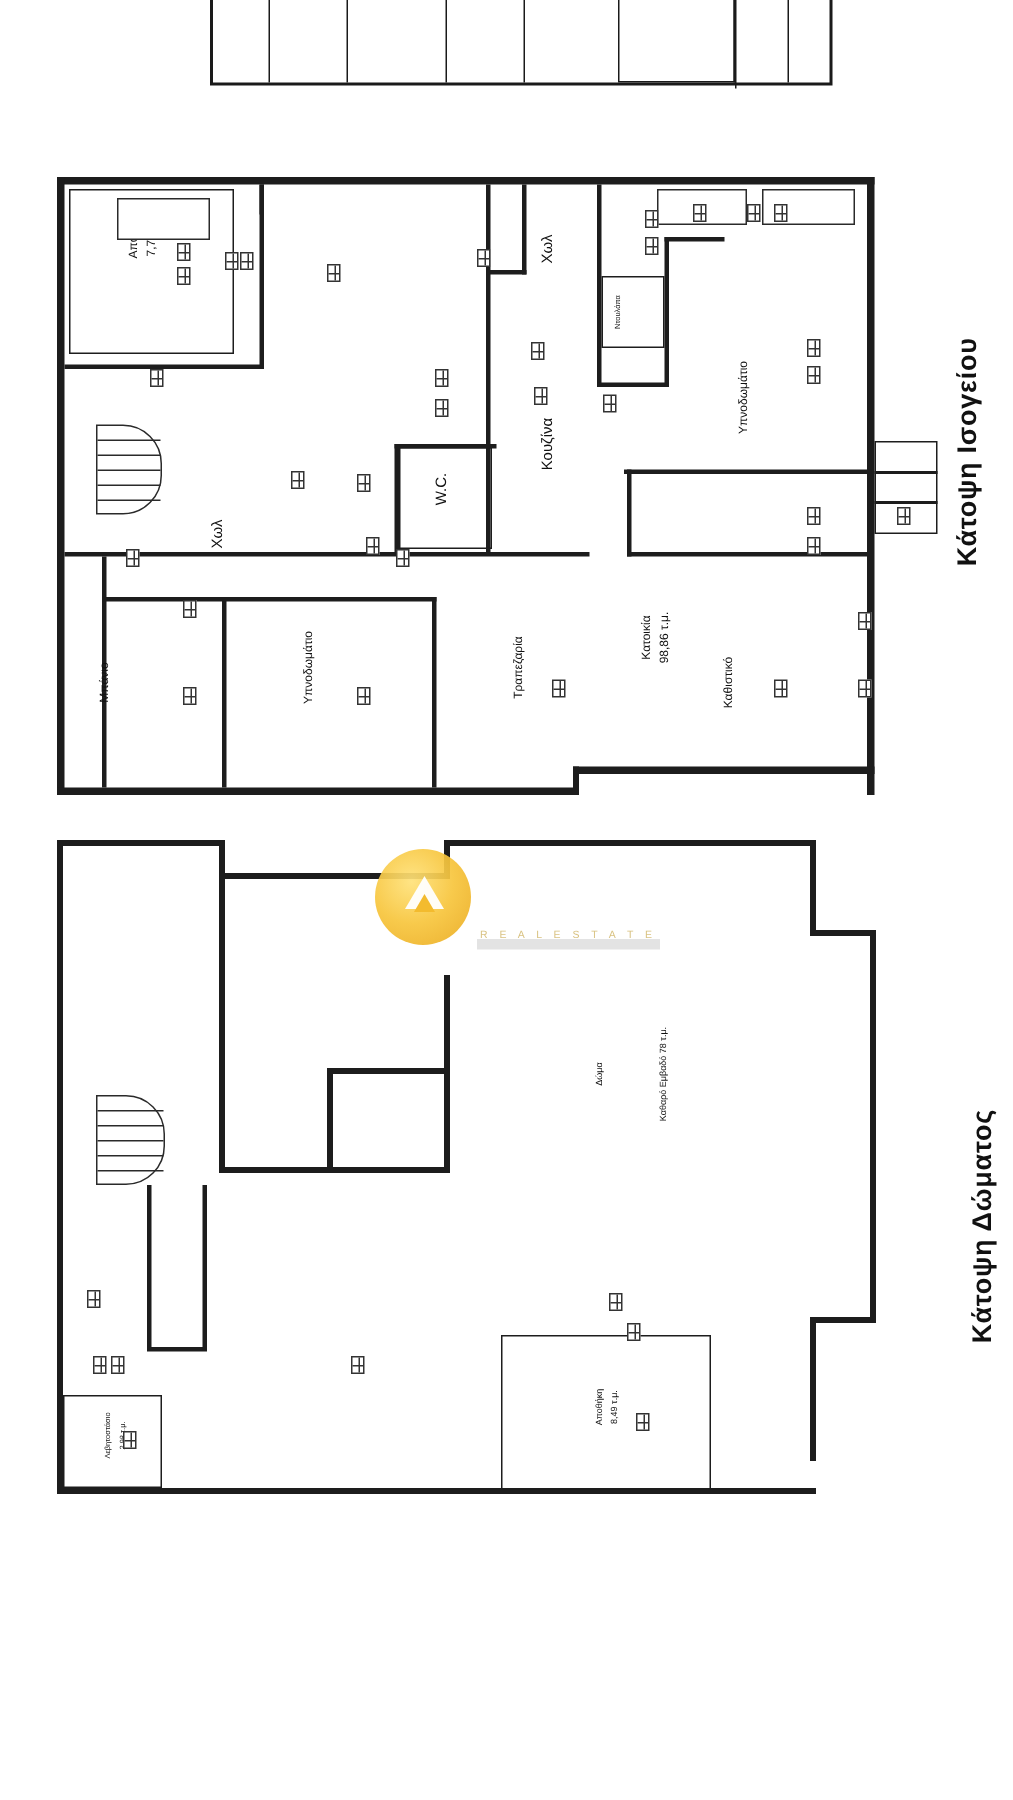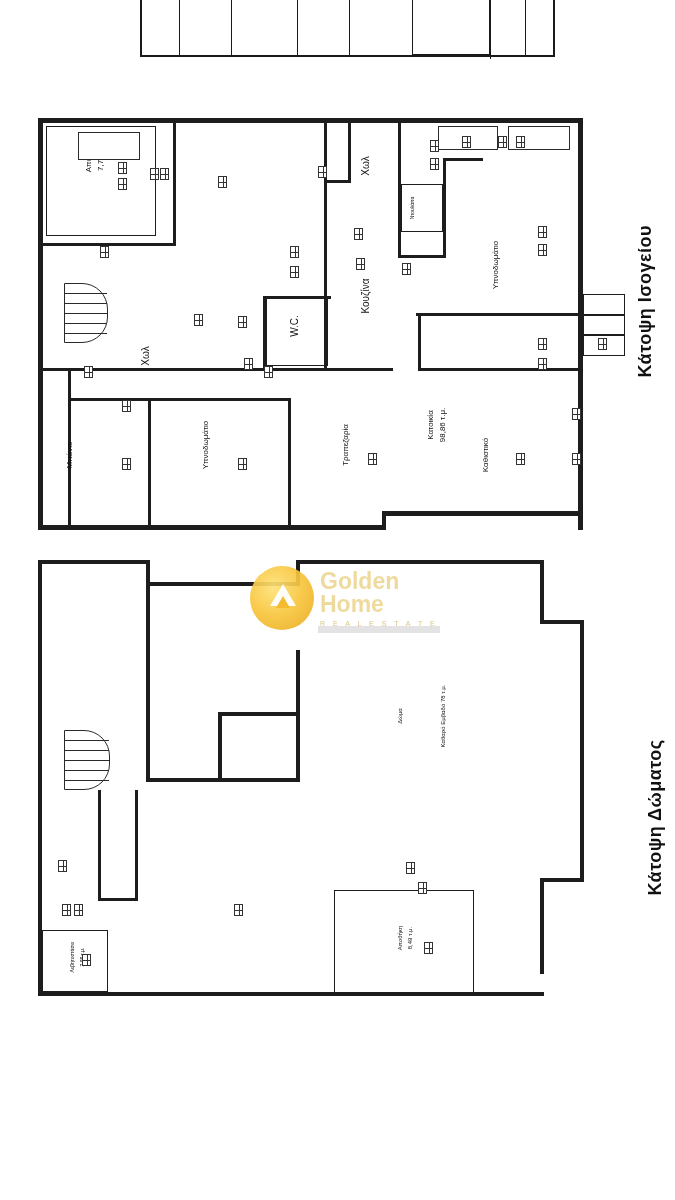--- a/index.html
+++ b/index.html
@@ -386,21 +386,17 @@
     <div class="dim-sym" style="left:380px;top:322px;"></div>
     <div class="dim-sym" style="left:386px;top:382px;"></div>
   </div>
 
   <div class="side-caption" style="left:560px; top:790px; width:190px;">Κάτοψη Δώματος</div>
 
   <div id="watermark">
     <div id="wm-circle"></div>
     <div id="wm-tri"></div>
     <div id="wm-tri-in"></div>
-    <div id="wm-text">
-      <span>Golden</span><br>
-      <span>Home</span>
-    </div>
     <div id="wm-bar"></div>
     <div id="wm-sub">R E A L   E S T A T E</div>
   </div>
 
 </div>
 
 </body></html>

